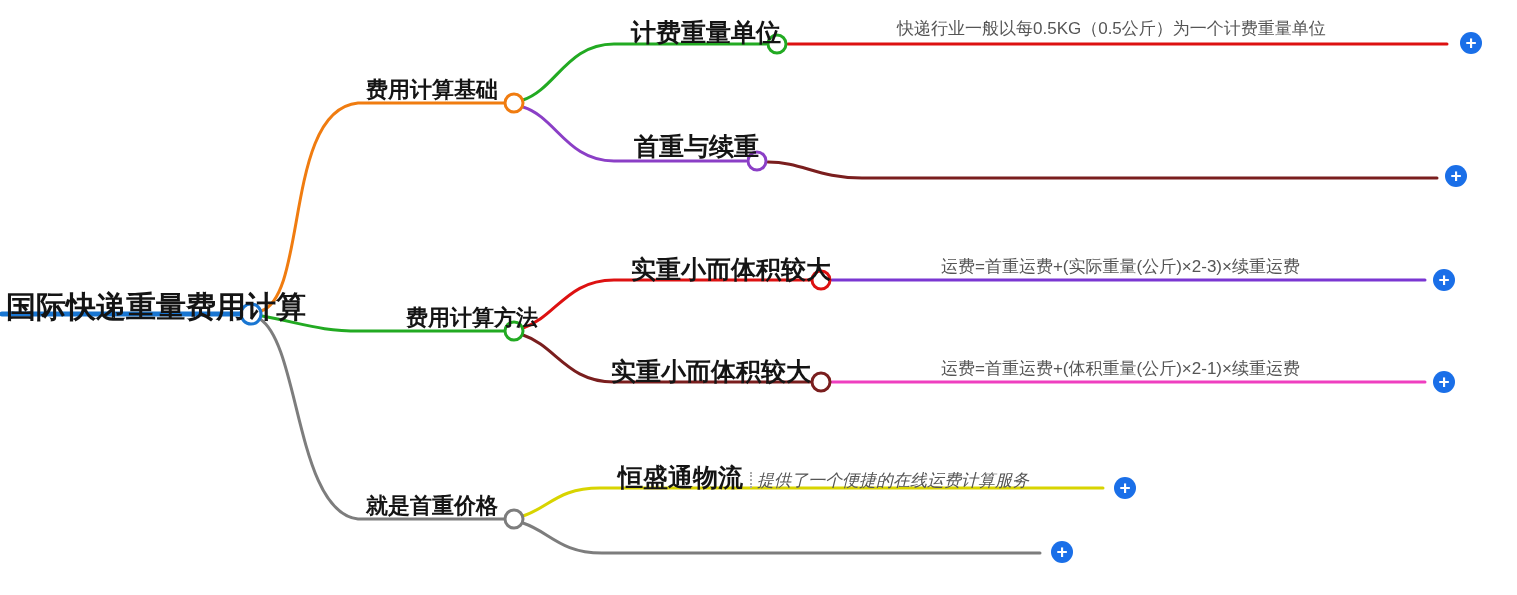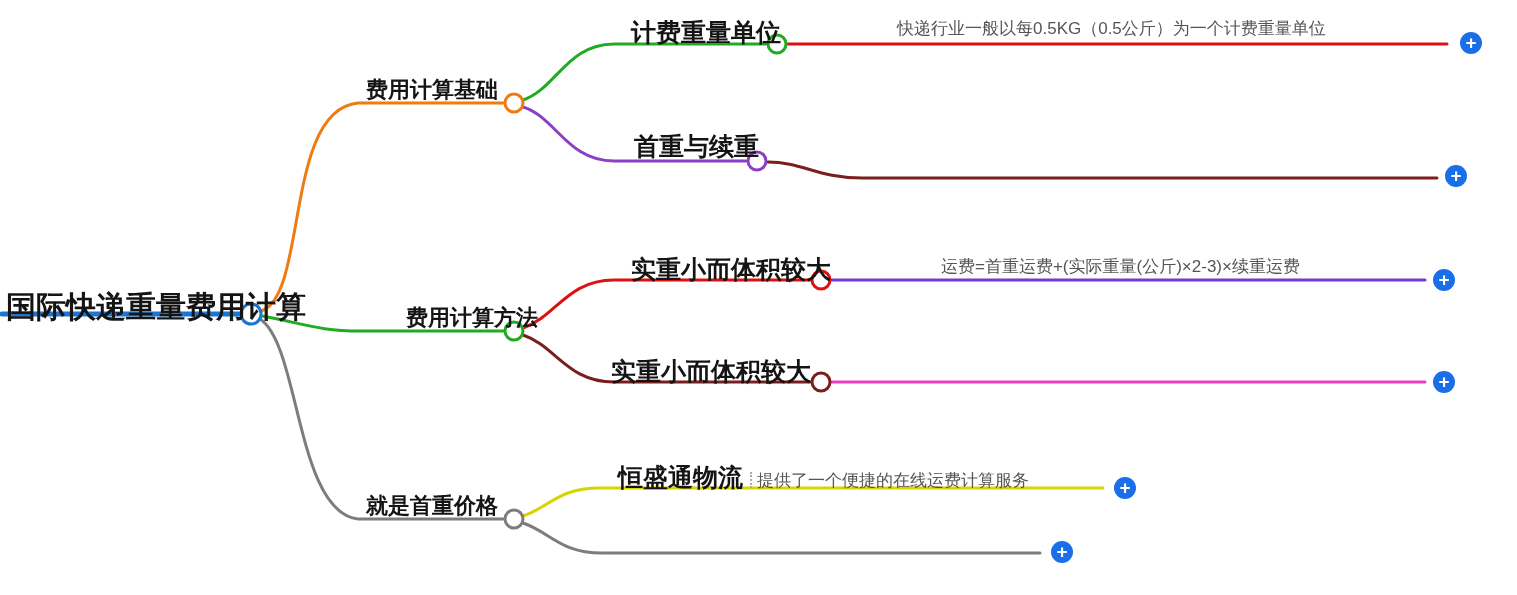--- a/index.html
+++ b/index.html
@@ -11,21 +11,21 @@
     font-family:"Liberation Sans","DejaVu Sans",sans-serif;
   }
   .canvas svg{position:absolute;left:0;top:0;}
   .txt{position:absolute;white-space:nowrap;color:#1a1a1a;}
   .node-label{font-weight:bold;color:#141414;}
   .root-label{font-size:30px;text-align:center;}
   .branch-label{font-size:22px;}
   .leaf-label{font-size:25px;}
   .note{font-size:17px;color:#555555;font-weight:normal;}
   .note-block div{line-height:30px;}
-  .inline-note{display:inline;}
+  .inline-note{display:inline;font-style:italic;}
   .note-sep{display:inline-block;width:0;height:16px;border-left:2px dotted #aaaaaa;margin:0 5px 0 7px;vertical-align:-2px;}
   .plus-btn{
     position:absolute;width:22px;height:22px;border-radius:50%;
     color:#ffffff;font-size:19px;font-weight:bold;line-height:21px;text-align:center;
     cursor:pointer;user-select:none;
   }
 </style>
 </head>
 <body>
 
@@ -70,20 +70,21 @@
 
   <div class="txt node-label leaf-label" style="left:631px;top:16px;">计费重量单位</div>
   <div class="txt note" style="left:897px;top:17px;">快递行业一般以每0.5KG（0.5公斤）为一个计费重量单位</div>
 
   <div class="txt node-label leaf-label" style="left:634px;top:130px;">首重与续重</div>
 
   <div class="txt node-label leaf-label" style="left:631px;top:253px;">实重小而体积较大</div>
   <div class="txt note" style="left:941px;top:255px;">运费=首重运费+(实际重量(公斤)×2-3)×续重运费</div>
 
   <div class="txt node-label leaf-label" style="left:611px;top:355px;">实重小而体积较大</div>
+  <div class="txt note" style="left:941px;top:357px;">运费=首重运费+(体积重量(公斤)×2-1)×续重运费</div>
 
   <div class="txt" style="left:618px;top:461px;">
     <span class="node-label leaf-label">恒盛通物流</span><span class="note-sep"></span><span class="note inline-note">提供了一个便捷的在线运费计算服务</span>
   </div>
 
 
   <div class="plus-btn" style="left: 1460px; top: 32px; background: rgb(26, 111, 232);">+</div>
   <div class="plus-btn" style="left: 1445px; top: 165px; background: rgb(26, 111, 232);">+</div>
   <div class="plus-btn" style="left: 1433px; top: 269px; background: rgb(26, 111, 232);">+</div>
   <div class="plus-btn" style="left: 1433px; top: 371px; background: rgb(26, 111, 232);">+</div>

